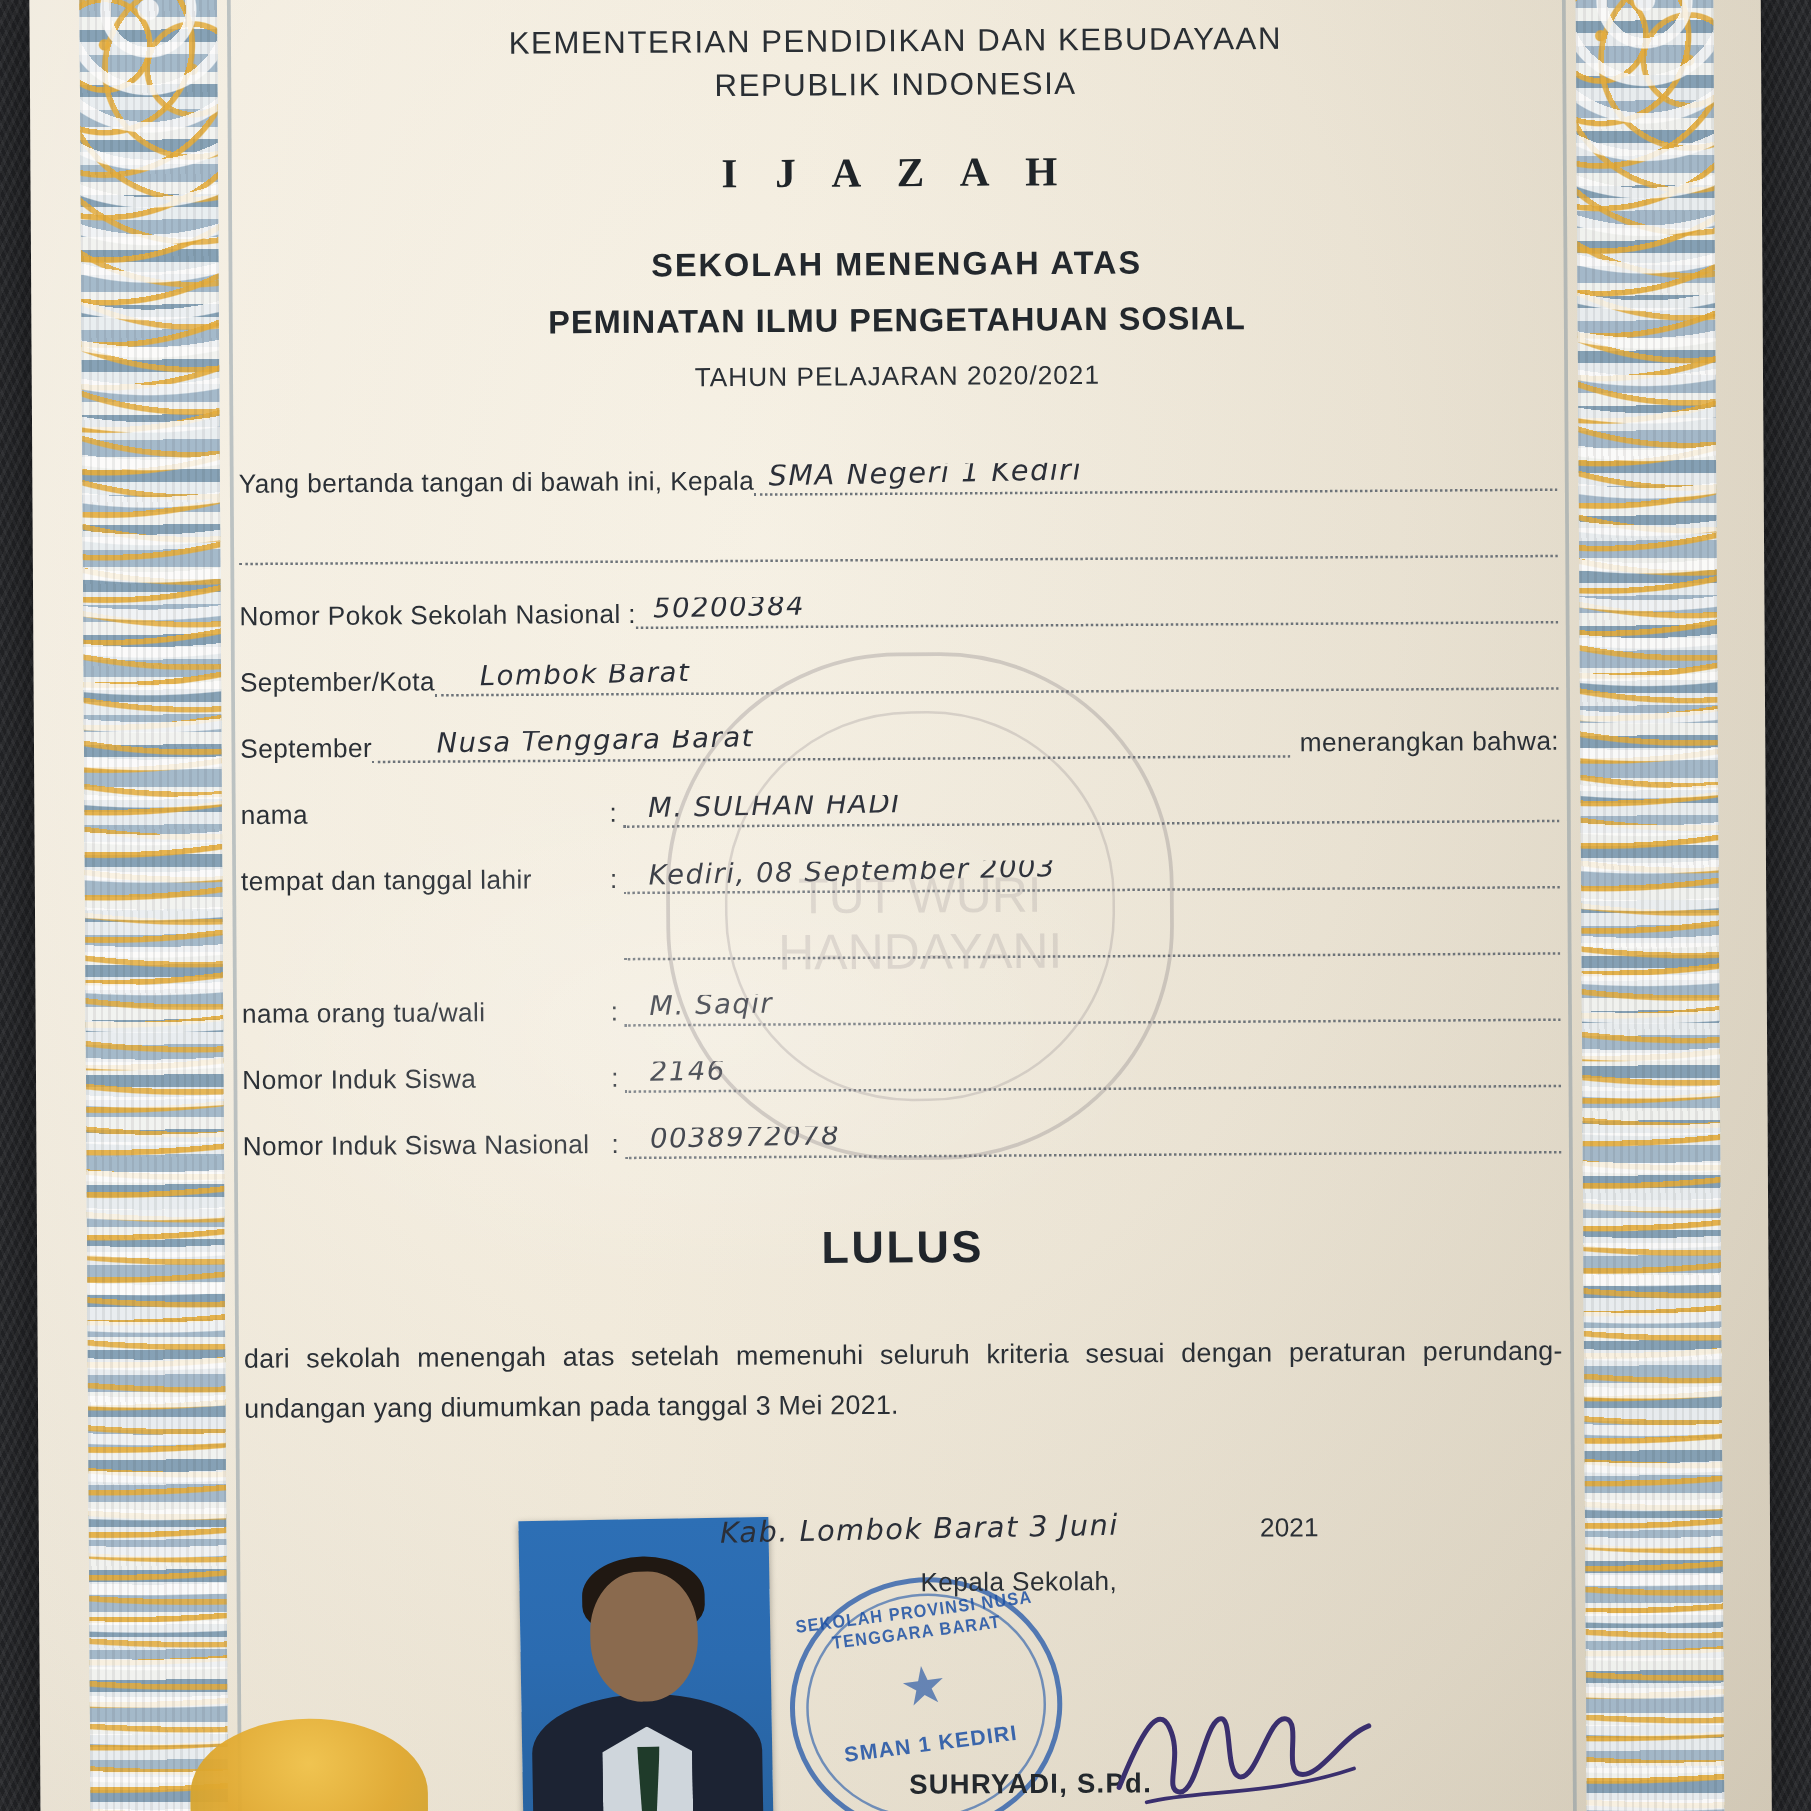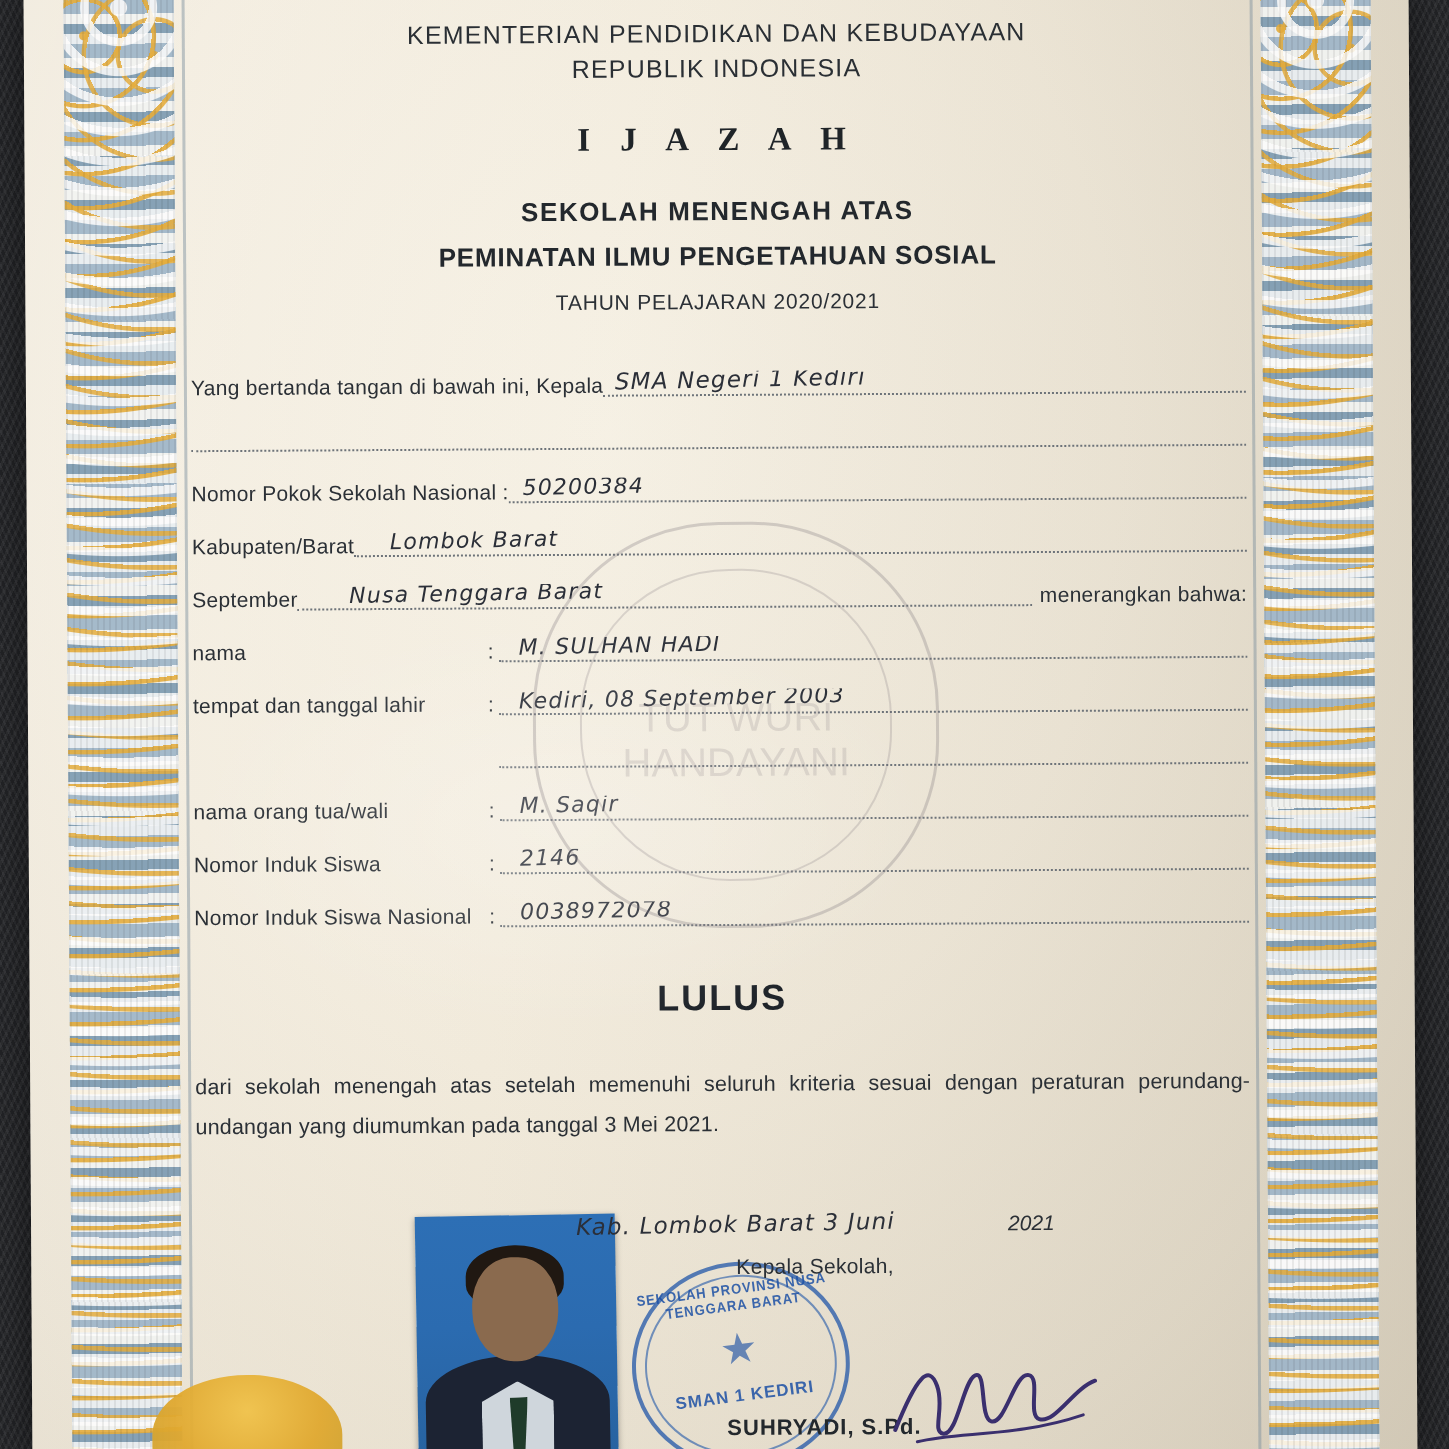--- a/index.html
+++ b/index.html
@@ -237,21 +237,20 @@
   }
   .sig-place .hand {
     bottom: 2px;
     left: 0;
   }
   .sig-year {
     position: absolute;
     left: 432px;
     bottom: 2px;
     font-size: 21px;
-    font-style: italic;
   }
   .sig-role {
     margin-top: 16px;
     margin-left: 160px;
     letter-spacing: 0.3px;
   }
   .sig-name {
     position: absolute;
     left: 150px;
     top: 208px;
@@ -471,21 +470,21 @@
         </div>
 
         <div class="row">
           <span class="label">Nomor Pokok Sekolah Nasional :</span>
           <span class="dots">
             <span class="hand" style="left:14px">50200384</span>
           </span>
         </div>
 
         <div class="row">
-          <span class="label">Kabupaten/Barat</span>
+          <span class="label">September/Kota</span>
           <span class="dots">
             <span class="hand" style="left:36px">Lombok Barat</span>
           </span>
         </div>
 
         <div class="row">
           <span class="label">September</span>
           <span class="dots">
             <span class="hand" style="left:52px">Nusa Tenggara Barat</span>
           </span>

